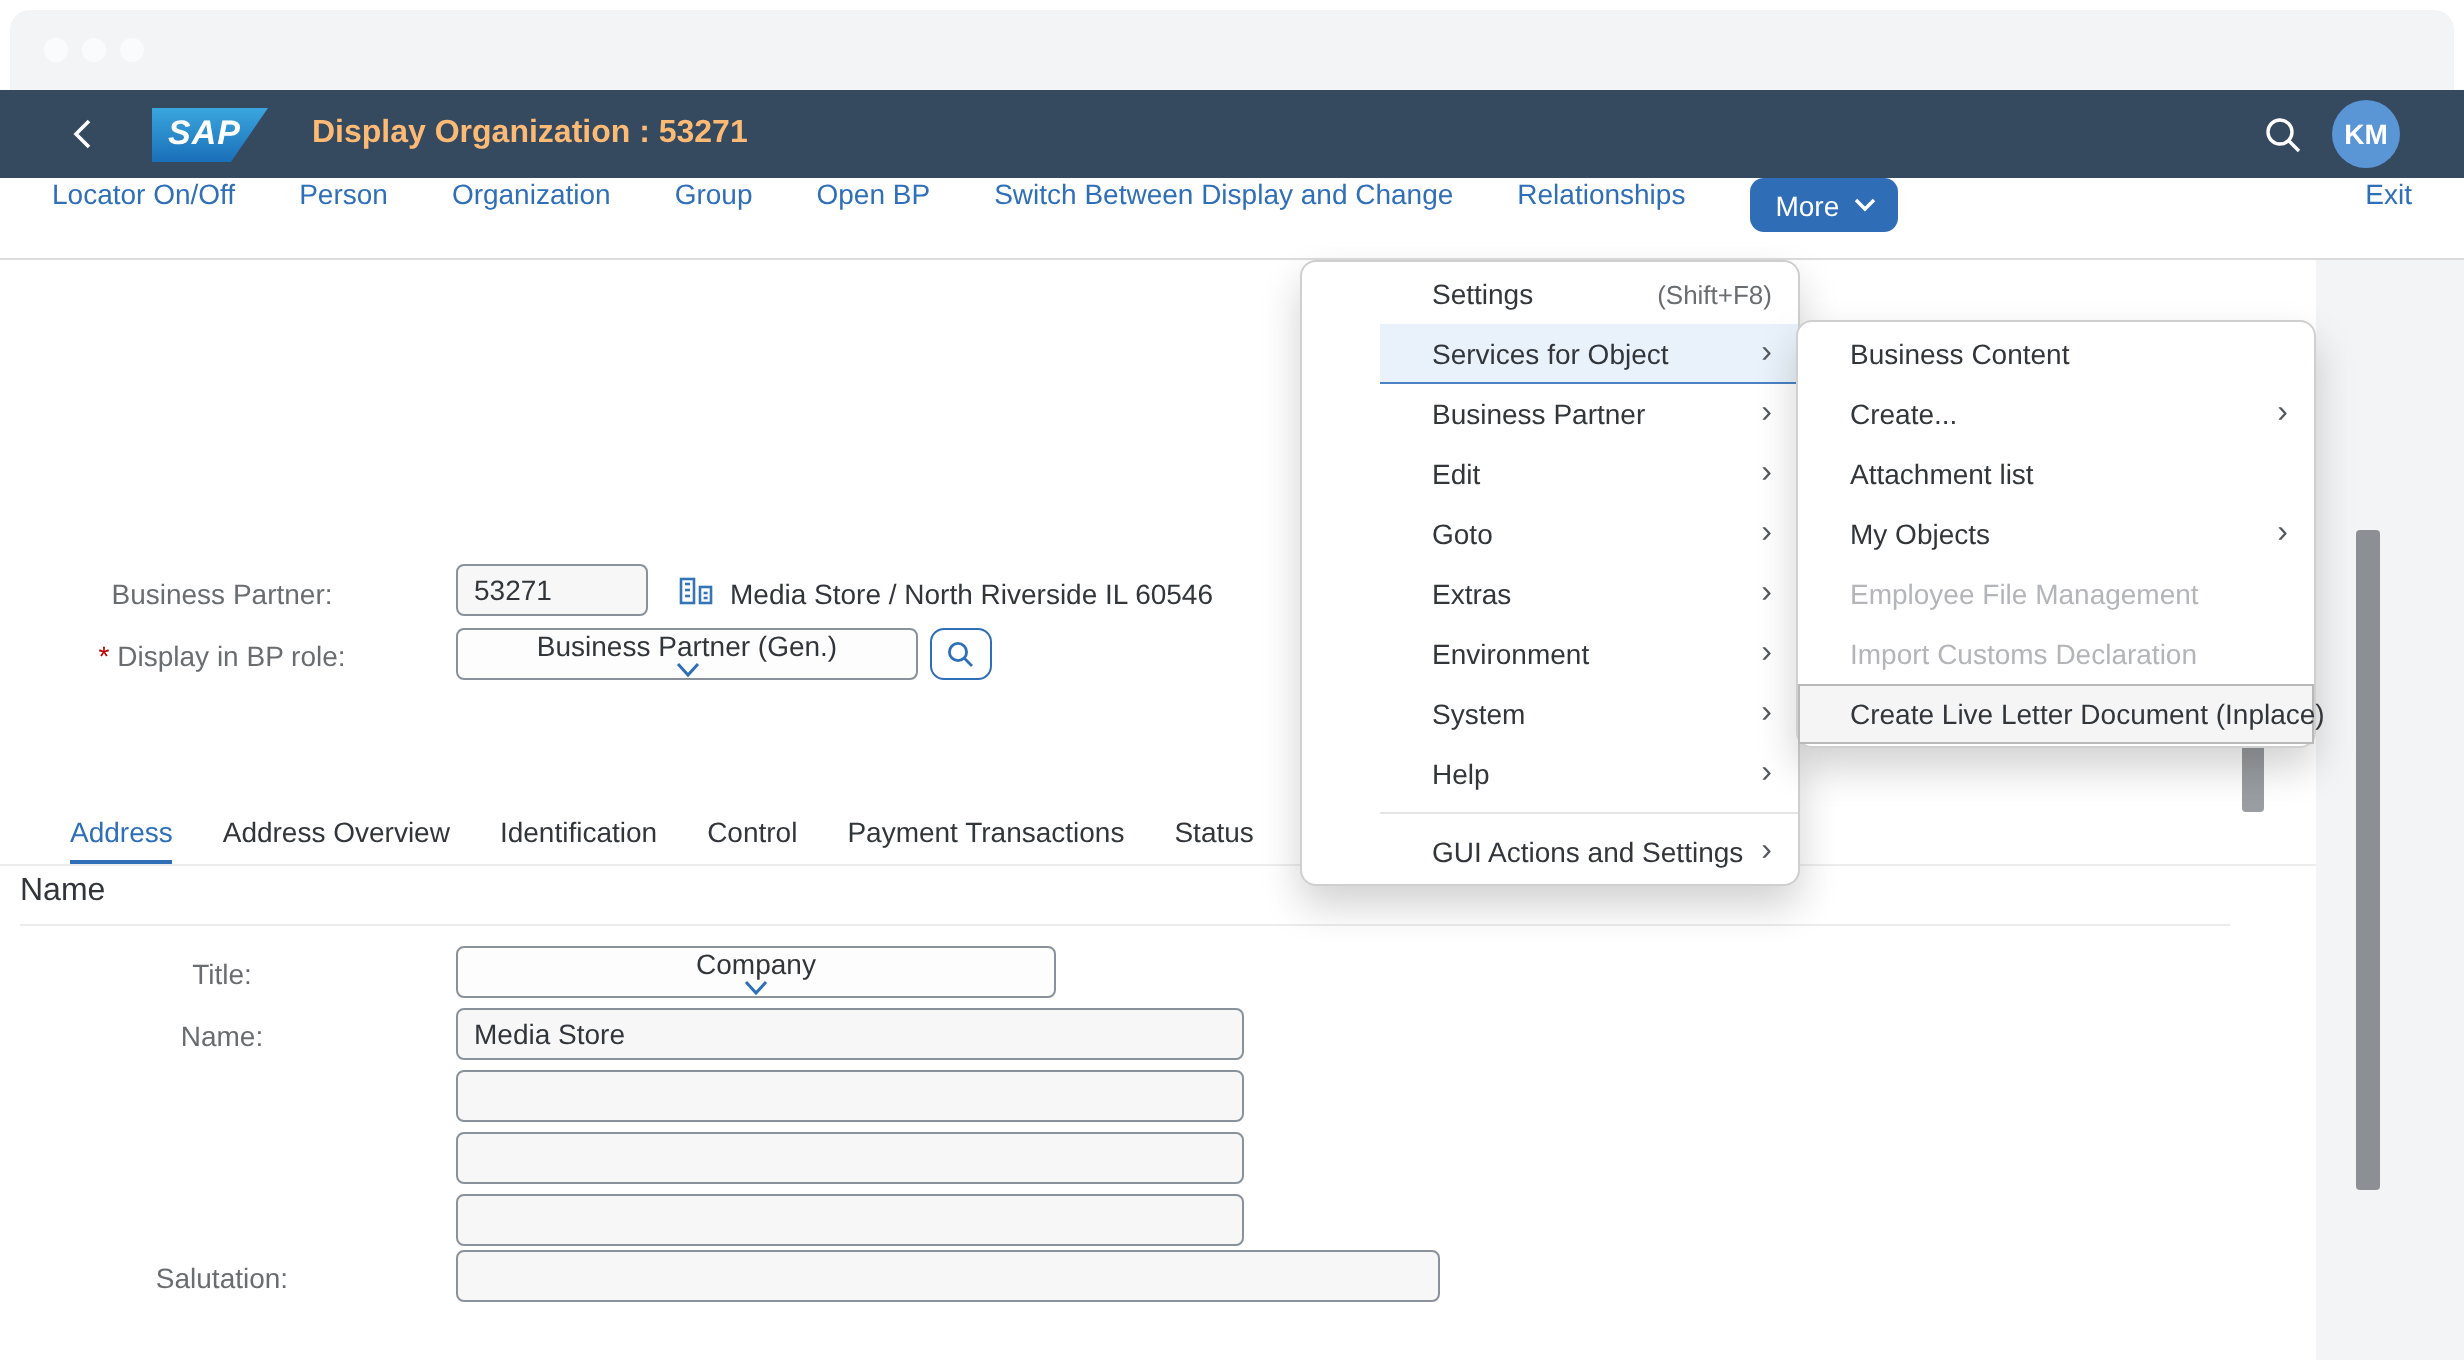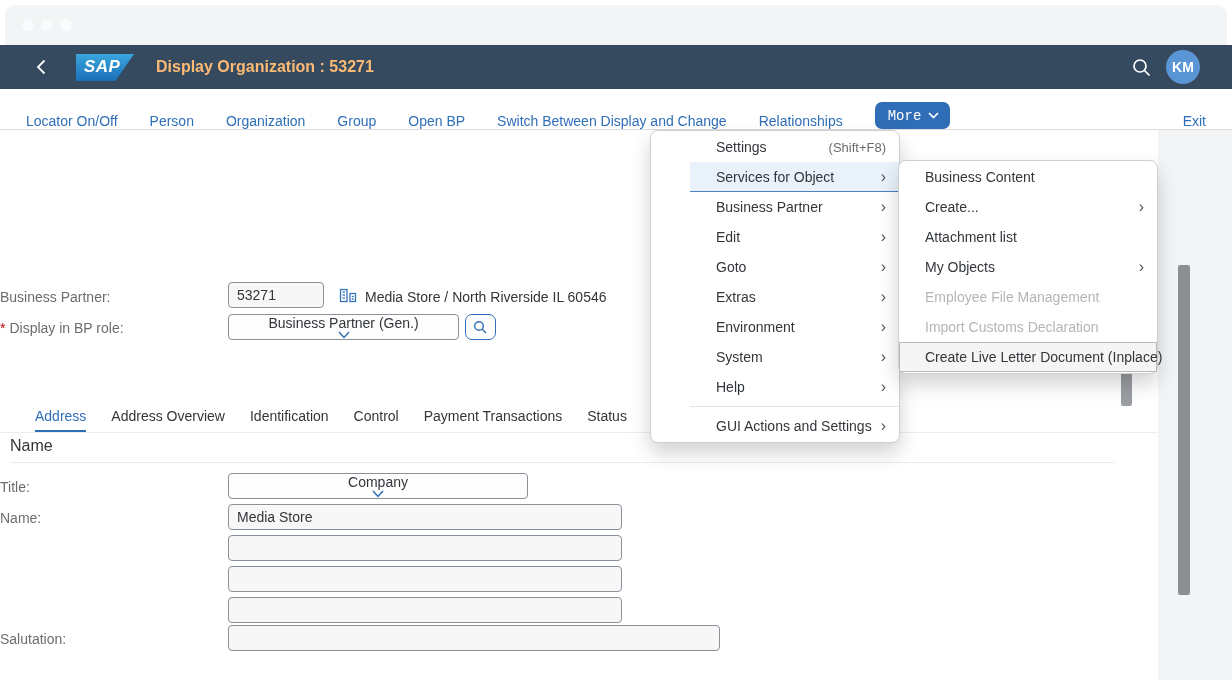--- a/index.html
+++ b/index.html
@@ -22,29 +22,29 @@
     background:linear-gradient(180deg,#3aa6de 0%,#1a6fb8 100%);
     color:#fff; font-weight:bold; font-style:italic; font-size:17px; line-height:26px;
     padding-left:8px; letter-spacing:.5px; }
   .shell-title { position:absolute; left:156px; top:13px; color:#fdba74; font-size:16px; font-weight:600; }
   .shell-search { position:absolute; left:1132px; top:13px; cursor:pointer; }
   .avatar { position:absolute; left:1166px; top:5px; width:34px; height:34px; border-radius:50%;
     background:#5a96d6; color:#fff; font-size:14px; font-weight:600;
     display:flex; align-items:center; justify-content:center; cursor:pointer; }
   
   .menubar { position:absolute; top:89px; left:0; width:1232px; height:41px; background:#fff;
-    border-bottom:1px solid #dcdcdc; display:flex; align-items:flex-end; padding:0 26px; gap:32px; font-size:14px; }
+    border-bottom:1px solid #dcdcdc; display:flex; align-items:flex-start; padding:0 26px; gap:32px; font-size:14px; }
   .menulink { color:#2f6fb8; white-space:nowrap; cursor:pointer; }
   .more-btn { background:#2f6db6; color:#fff; border:none; border-radius:7px; height:27px;
     padding:0 11px 0 13px; display:flex; align-items:center; gap:7px; font-size:14px;
-    font-family:Liberation Mono, monospace; cursor:pointer; }
+    font-family:Liberation Sans, sans-serif; cursor:pointer; }
   .exit-link { margin-left:auto; color:#2f6fb8; cursor:pointer; }
   
   .content { position:absolute; top:130px; left:0; width:1158px; height:550px; background:#fff; }
-  .lbl { position:absolute; width:222px; text-align:left; color:#6a6d70; font-size:14px; white-space:nowrap; }
+  .lbl { position:absolute; width:222px; text-align:center; color:#6a6d70; font-size:14px; white-space:nowrap; }
   .val-text { position:absolute; font-size:14px; color:#32363a; white-space:nowrap; }
   .fld { position:absolute; height:26px; background:#f7f7f7; border:1px solid #89919a;
     border-radius:4px; font-family:"Liberation Sans",sans-serif; font-size:14px; color:#32363a;
     padding:0 8px; outline:none; }
   .combo { display:flex; align-items:center; justify-content:space-between; background:#fdfdfd; cursor:pointer;flex-direction:column; }
   .req { color:#bb0000; margin-right:4px; }
   .vh-btn { position:absolute; width:31px; height:26px; border:1px solid #2f6fb8; border-radius:7px;
     background:#fff; display:flex; align-items:center; justify-content:center; cursor:pointer; }
   
   .tabstrip { position:absolute; top:274px; left:35px; display:flex; gap:25px; font-size:14px; }

